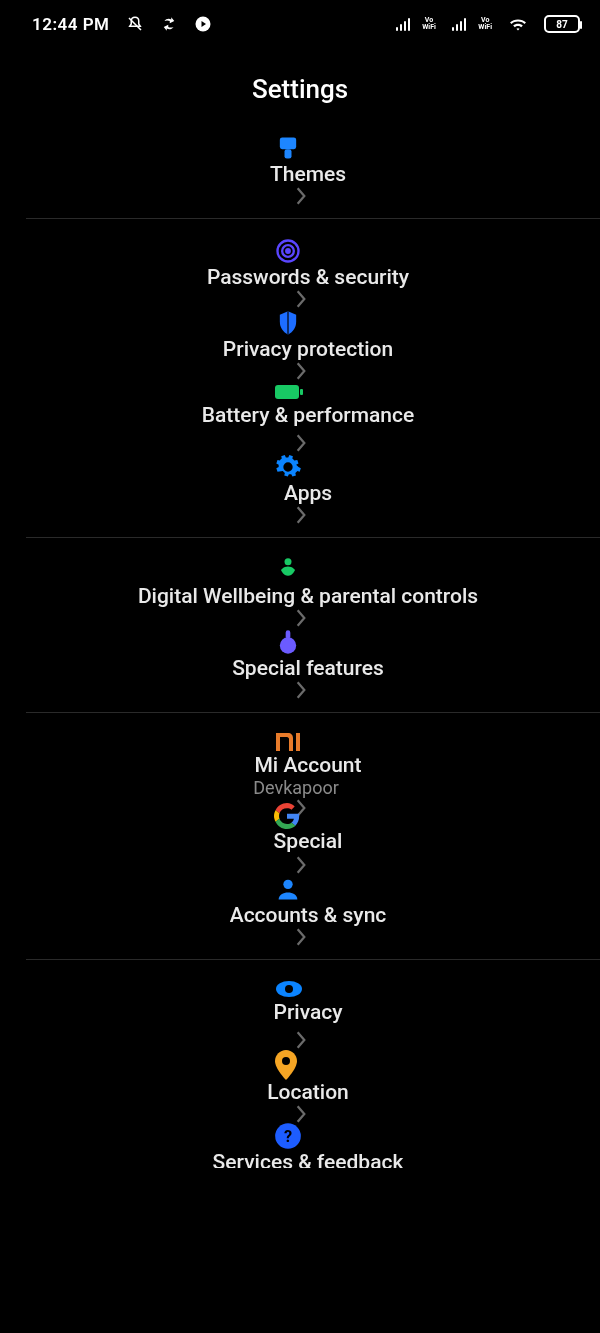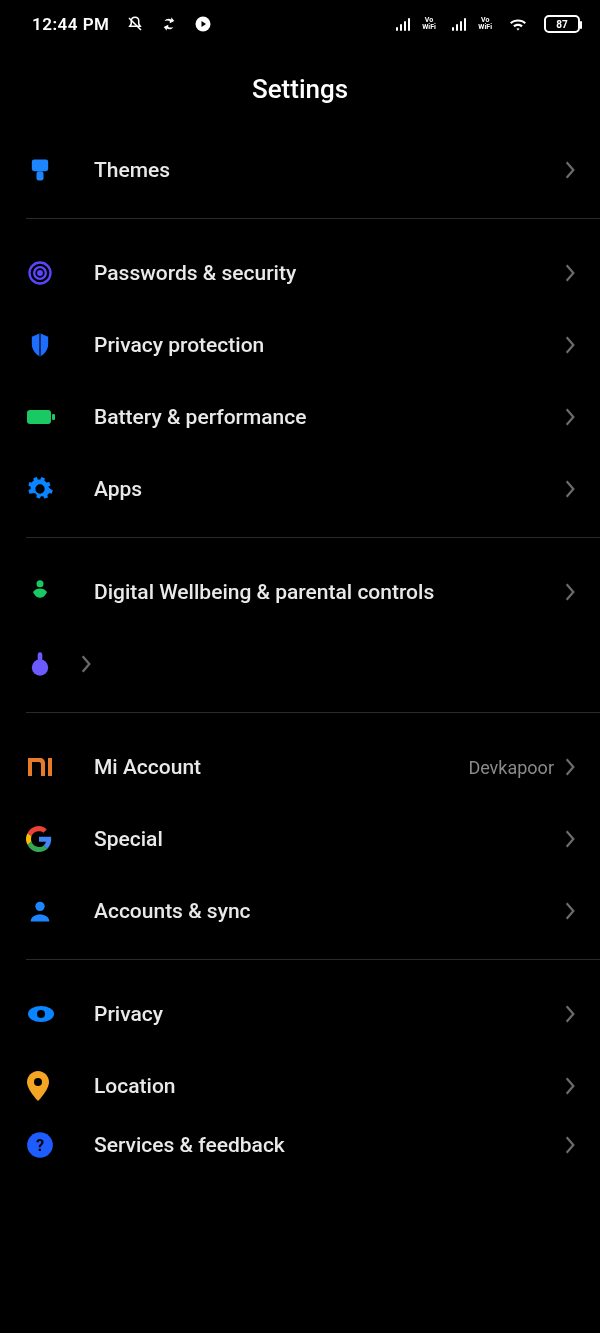--- a/index.html
+++ b/index.html
@@ -50,20 +50,21 @@
     height:1px;
     background:#2a2a2a;
     margin: 12px 0 18px 26px;
   }
   .row {
     display:flex;
     align-items:center;
     height:72px;
     padding: 0 24px 0 26px;
     position:relative;
+    flex-direction:column;
   }
   .row .icon-slot {
     width: 54px;
     display:flex;
     align-items:center;
     justify-content:flex-start;
   }
   .row .label {
     flex:1;
     font-size:21px;
@@ -250,20 +251,21 @@
     </span>
   </div>
 
   <div class="row">
     <span class="icon-slot">
       <svg width="28" height="28" viewBox="0 0 24 24" fill="#6b5bff">
           <circle cx="12" cy="15" r="7"></circle>
           <rect x="10" y="2" width="4" height="7" rx="2"></rect>
         </svg>
     </span>
+    <span class="label">Special features</span>
     <span class="chev">
       <svg width="12" height="20" viewBox="0 0 10 18" fill="none" stroke="currentColor" stroke-width="2">
           <path d="M2 2l6 7-6 7"></path>
         </svg>
     </span>
   </div>
 
   <div class="group-divider"></div>
 
   <div class="row">

